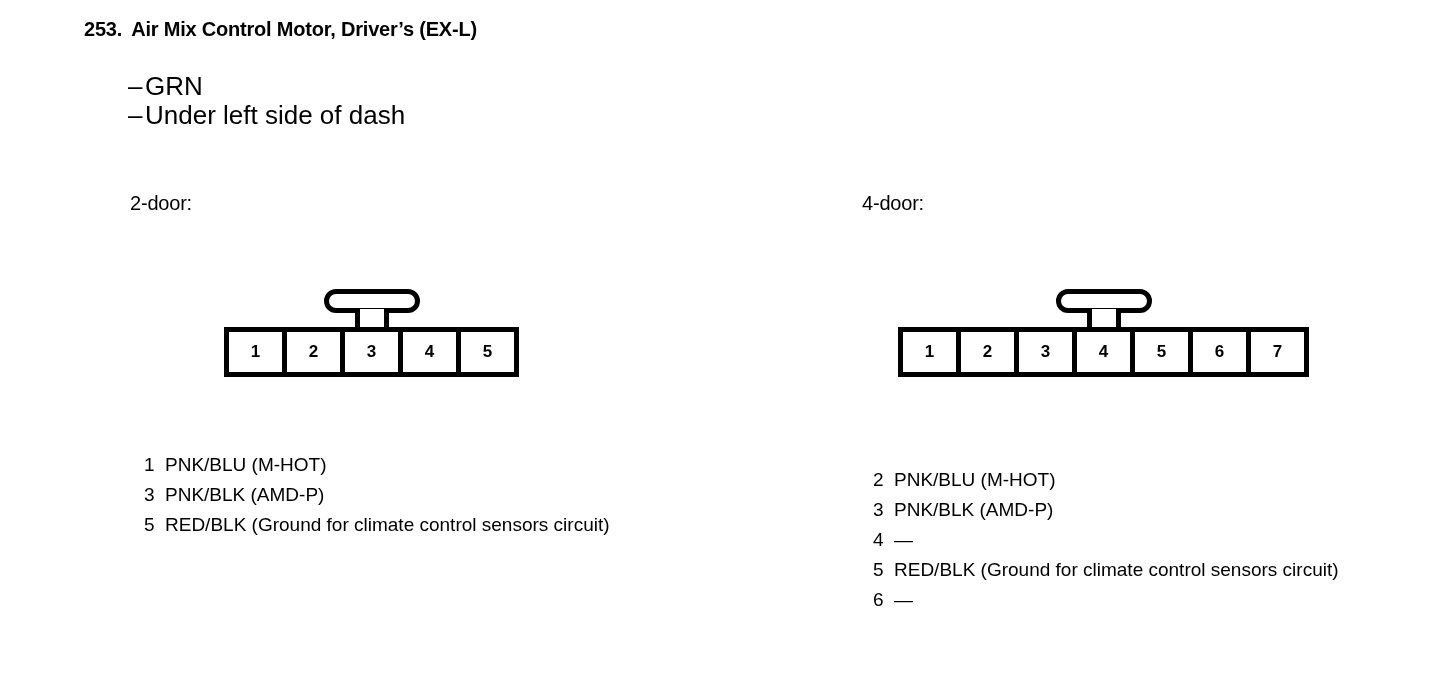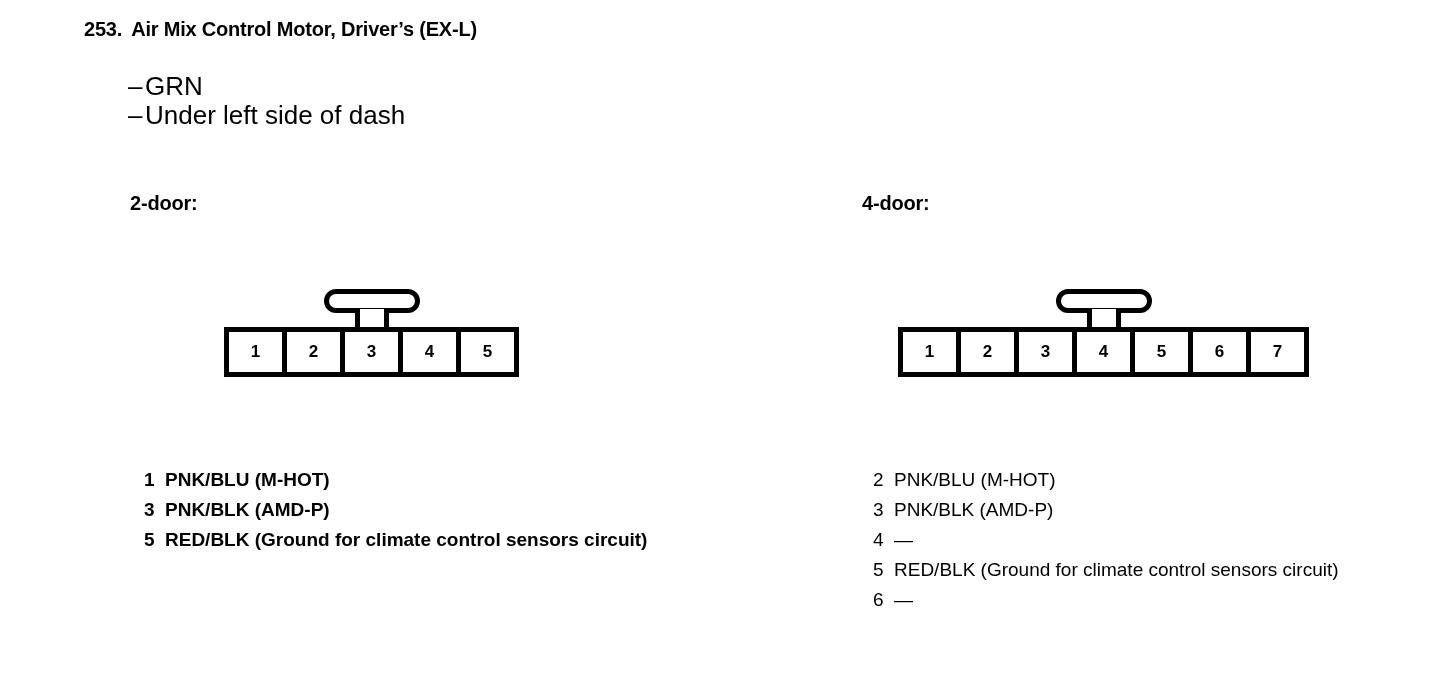--- a/index.html
+++ b/index.html
@@ -46,21 +46,21 @@
   }
   #notes-list .note-dash {
     display: inline-block;
     width: 17px;
   }
 
   
   .variant-heading {
     position: absolute;
     font-size: 20px;
-    font-weight: bold;
+    font-weight: normal;
     white-space: nowrap;
     letter-spacing: -0.2px;
   }
   #variant-heading-2door { left: 130px; top: 192px; }
   #variant-heading-4door { left: 862px; top: 192px; }
 
   
   .connector-figure {
     position: absolute;
     top: 285px;
@@ -120,21 +120,21 @@
   }
   .pin-cell:last-child { margin-right: 0; }
 
   
   .pin-list {
     position: absolute;
     font-size: 19px;
     line-height: 30px;
     white-space: nowrap;
   }
-  #pin-list-2door { left: 144px; top: 465px; font-weight: bold; }
+  #pin-list-2door { left: 144px; top: 450px; }
   #pin-list-4door { left: 873px; top: 465px; }
   .pin-list .pin-row { display: block; white-space: nowrap; }
   .pin-list .pin-number {
     display: inline-block;
     width: 21px;
   }
 </style>
 </head>
 <body>
 

